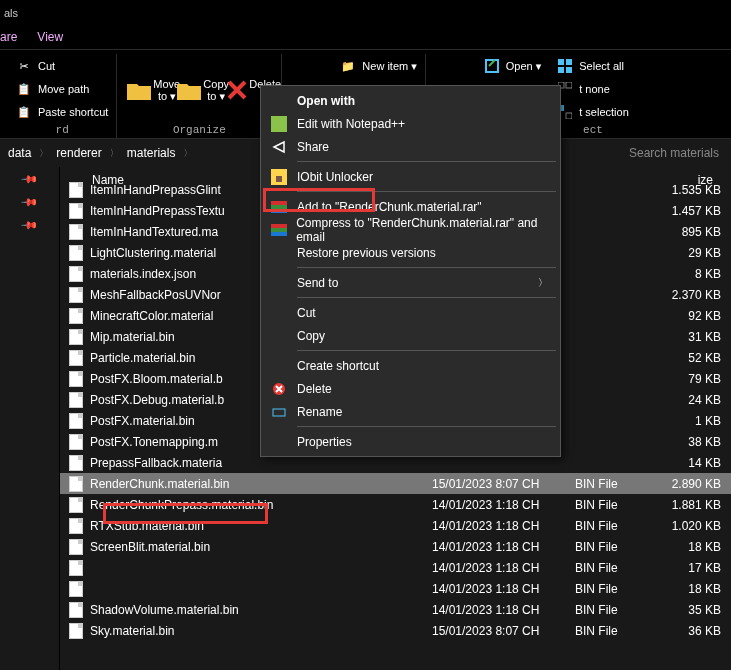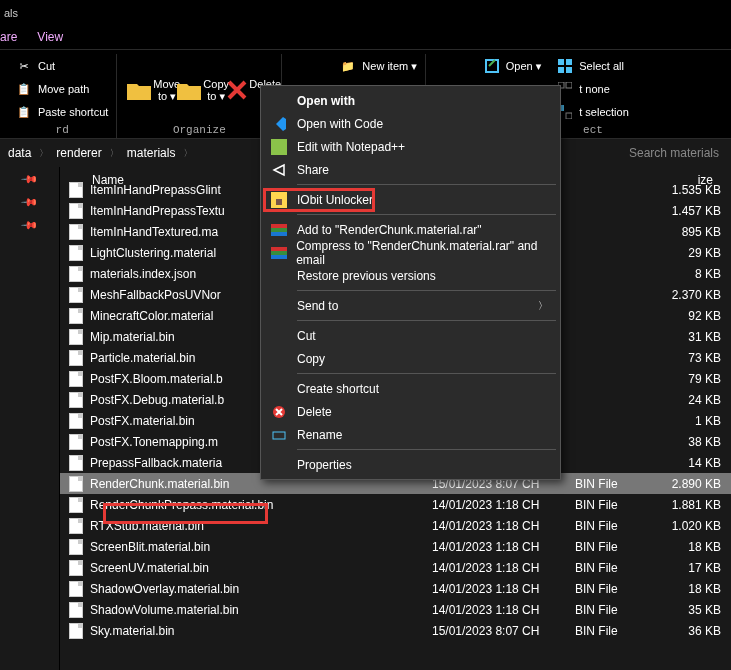--- a/index.html
+++ b/index.html
@@ -278,21 +278,21 @@
   <span class="fname">Mip.material.bin</span>
 
   <span class="size">31 KB</span>
         </div>
         <div class="row">
           <span class="ic">
             <span class="file-ic"></span>
           </span>
   <span class="fname">Particle.material.bin</span>
 
-  <span class="size">73 KB</span>
+  <span class="size">52 KB</span>
         </div>
         <div class="row">
           <span class="ic">
             <span class="file-ic"></span>
           </span>
   <span class="fname">PostFX.Bloom.material.b</span>
 
   <span class="size">79 KB</span>
         </div>
         <div class="row">
@@ -360,30 +360,28 @@
           </span>
   <span class="fname">ScreenBlit.material.bin</span>
   <span class="date">14/01/2023 1:18 CH</span>
   <span class="type">BIN File</span>
   <span class="size">18 KB</span>
         </div>
         <div class="row">
           <span class="ic">
             <span class="file-ic"></span>
           </span>
-  <span class="fname">ScreenUV.material.bin</span>
   <span class="date">14/01/2023 1:18 CH</span>
   <span class="type">BIN File</span>
   <span class="size">17 KB</span>
         </div>
         <div class="row">
           <span class="ic">
             <span class="file-ic"></span>
           </span>
-  <span class="fname">ShadowOverlay.material.bin</span>
   <span class="date">14/01/2023 1:18 CH</span>
   <span class="type">BIN File</span>
   <span class="size">18 KB</span>
         </div>
         <div class="row">
           <span class="ic">
             <span class="file-ic"></span>
           </span>
   <span class="fname">ShadowVolume.material.bin</span>
   <span class="date">14/01/2023 1:18 CH</span>
@@ -400,28 +398,20 @@
   <span class="size">36 KB</span>
         </div>
       </div>
   </div>
 </div>
 
 <div class="context">
   <div class="ctx-item bold">
       <span class="cic"></span>
       <span>Open with</span>
-    </div>
-  <div class="ctx-item">
-      <span class="cic">
-        <svg width="16" height="16">
-          <path d="M12 1L5 8l7 7 3-2V3z" fill="#2196f3"></path>
-        </svg>
-      </span>
-      <span>Open with Code</span>
     </div>
   <div class="ctx-item">
       <span class="cic">
         <svg width="16" height="16">
           <rect width="16" height="16" fill="#8bc34a"></rect>
         </svg>
       </span>
       <span>Edit with Notepad++</span>
     </div>
   <div class="ctx-item">

